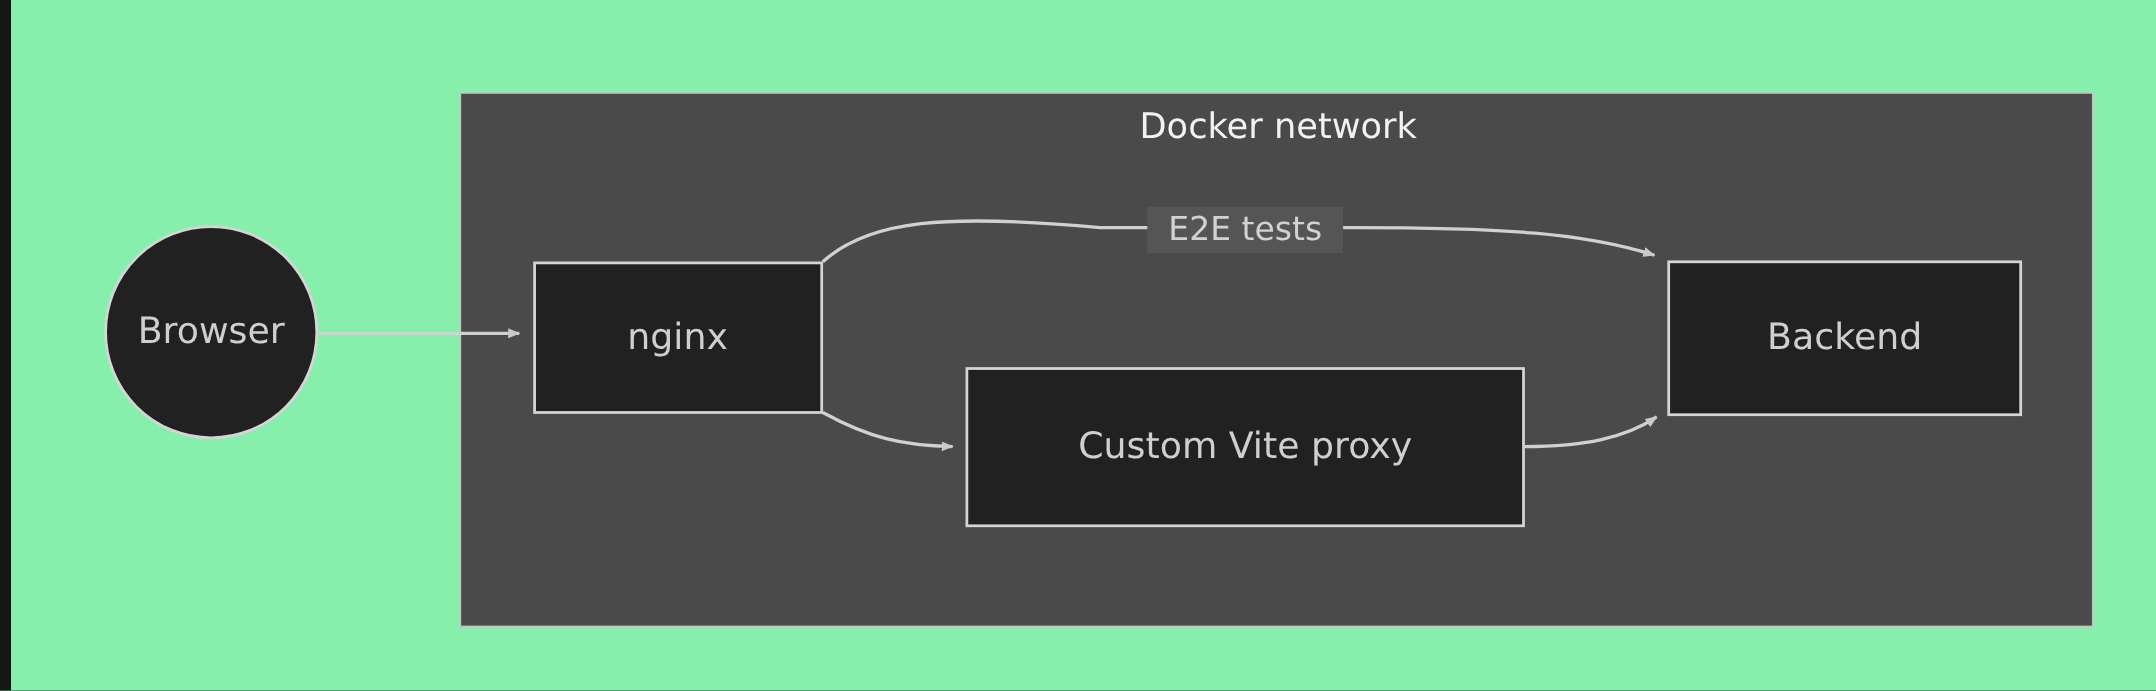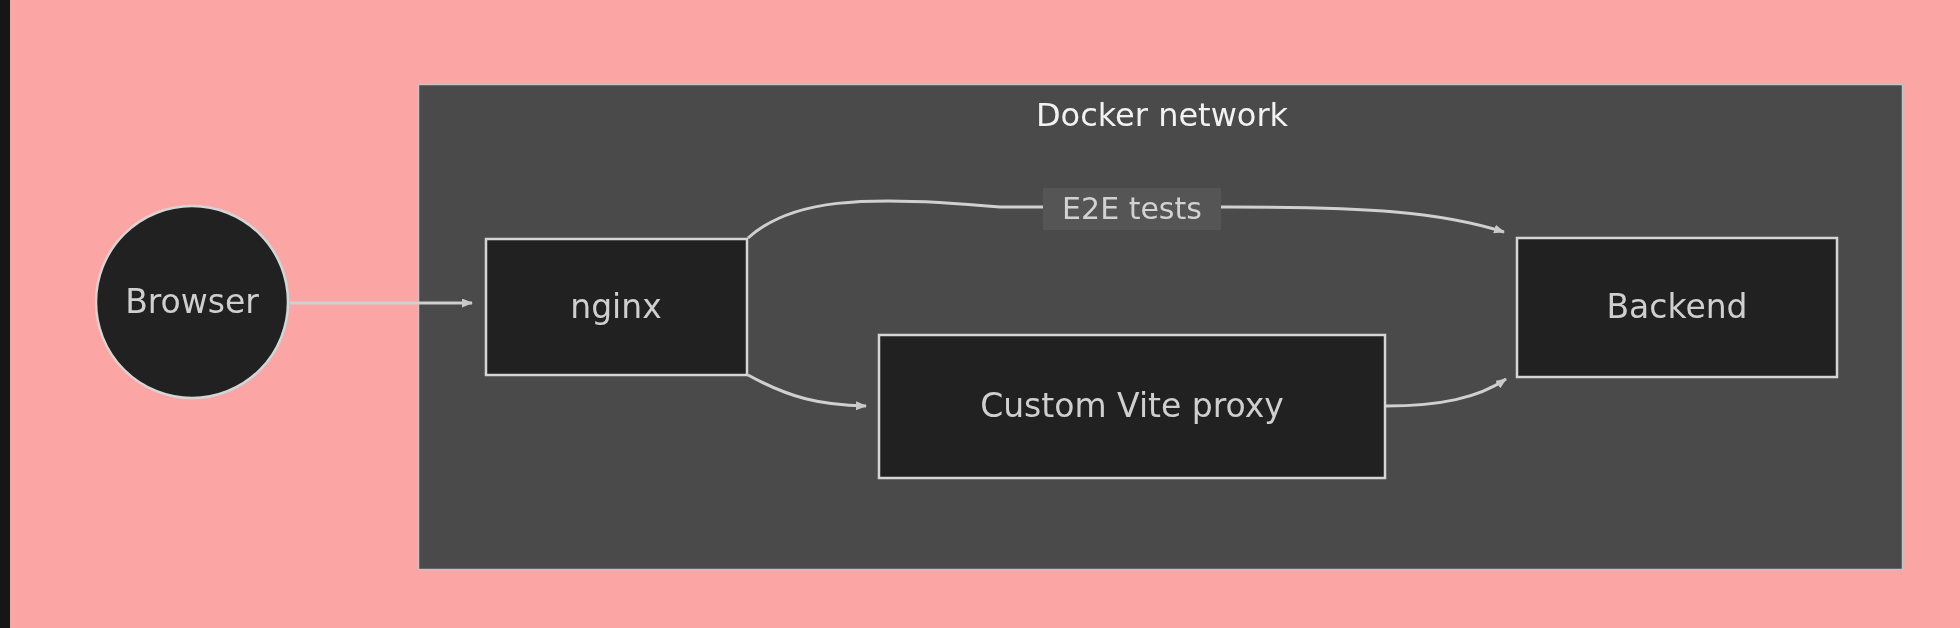--- a/index.html
+++ b/index.html
@@ -5,21 +5,21 @@
 <style>
   html, body {
     margin: 0;
     padding: 0;
     background: #161616;
   }
   #page {
     position: relative;
     width: 1960px;
     height: 628px;
-    background: #fca5a5;
+    background: #86efac;
     overflow: hidden;
     font-family: "DejaVu Sans", "Liberation Sans", sans-serif;
   }
   
   #left-gutter {
     position: absolute;
     left: 0; top: 0;
     width: 10px; height: 628px;
     background: #161616;
   }

